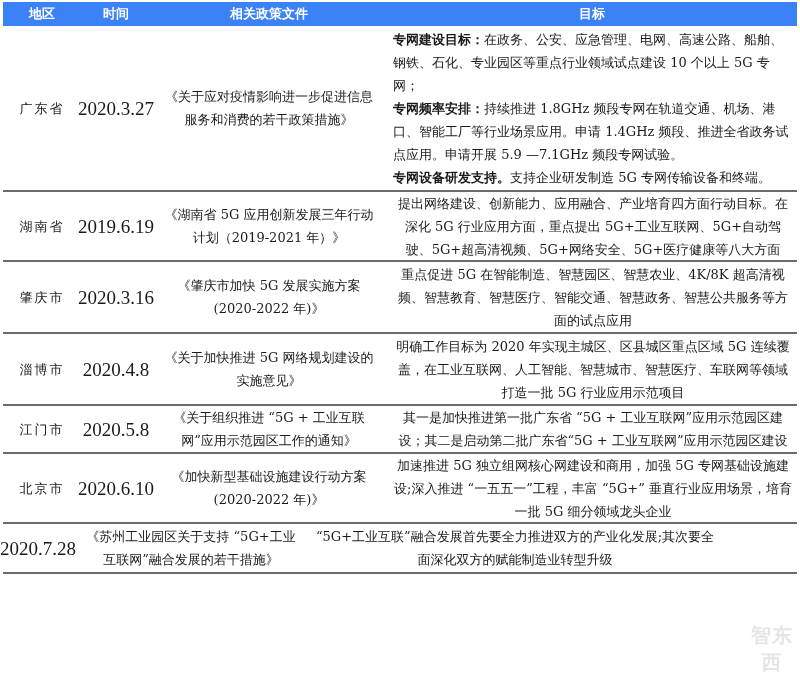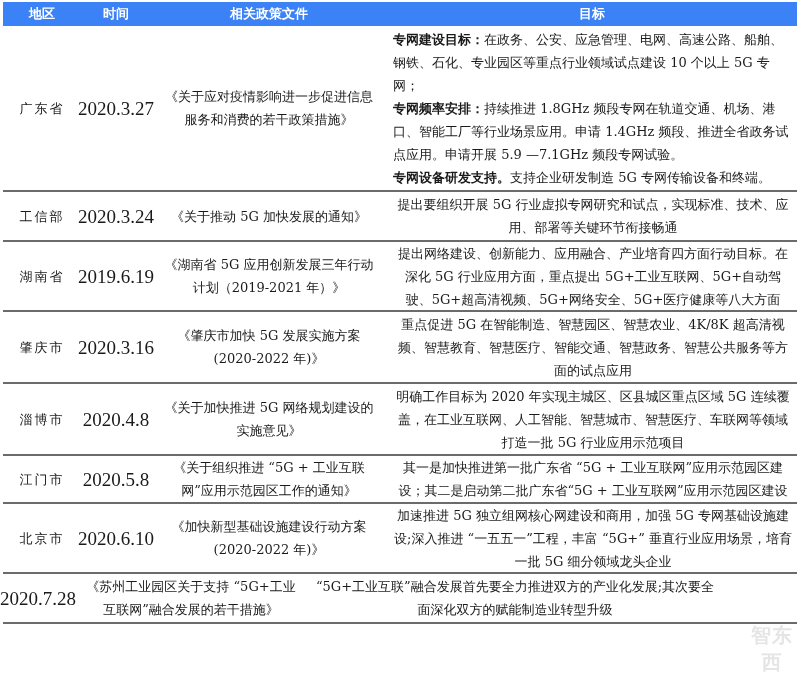--- a/index.html
+++ b/index.html
@@ -41,26 +41,20 @@
     <div class="cell c1">广东省</div>
     <div class="cell c2">2020.3.27</div>
     <div class="cell c3">《关于应对疫情影响进一步促进信息服务和消费的若干政策措施》</div>
     <div class="cell c4 left">
       <span class="goal-line"><b>专网建设目标：</b><span>在政务、公安、应急管理、电网、高速公路、船舶、钢铁、石化、专业园区等重点行业领域试点建设 10 个以上 5G 专网；</span></span>
       <span class="goal-line"><b>专网频率安排：</b><span>持续推进 1.8GHz 频段专网在轨道交通、机场、港口、智能工厂等行业场景应用。申请 1.4GHz 频段、推进全省政务试点应用。申请开展 5.9 —7.1GHz 频段专网试验。</span></span>
       <span class="goal-line"><b>专网设备研发支持。</b><span>支持企业研发制造 5G 专网传输设备和终端。</span></span>
     </div>
   </div>
 
-  <div class="row" style="height:50px">
-    <div class="cell c1">工信部</div>
-    <div class="cell c2">2020.3.24</div>
-    <div class="cell c3">《关于推动 5G 加快发展的通知》</div>
-    <div class="cell c4">提出要组织开展 5G 行业虚拟专网研究和试点，实现标准、技术、应用、部署等关键环节衔接畅通</div>
-  </div>
 
   <div class="row" style="height:70px">
     <div class="cell c1">湖南省</div>
     <div class="cell c2">2019.6.19</div>
     <div class="cell c3">《湖南省 5G 应用创新发展三年行动计划（2019-2021 年）》</div>
     <div class="cell c4">提出网络建设、创新能力、应用融合、产业培育四方面行动目标。在深化 5G 行业应用方面，重点提出 5G+工业互联网、5G+自动驾驶、5G+超高清视频、5G+网络安全、5G+医疗健康等八大方面</div>
   </div>
 
   <div class="row" style="height:72px">
     <div class="cell c1">肇庆市</div>

